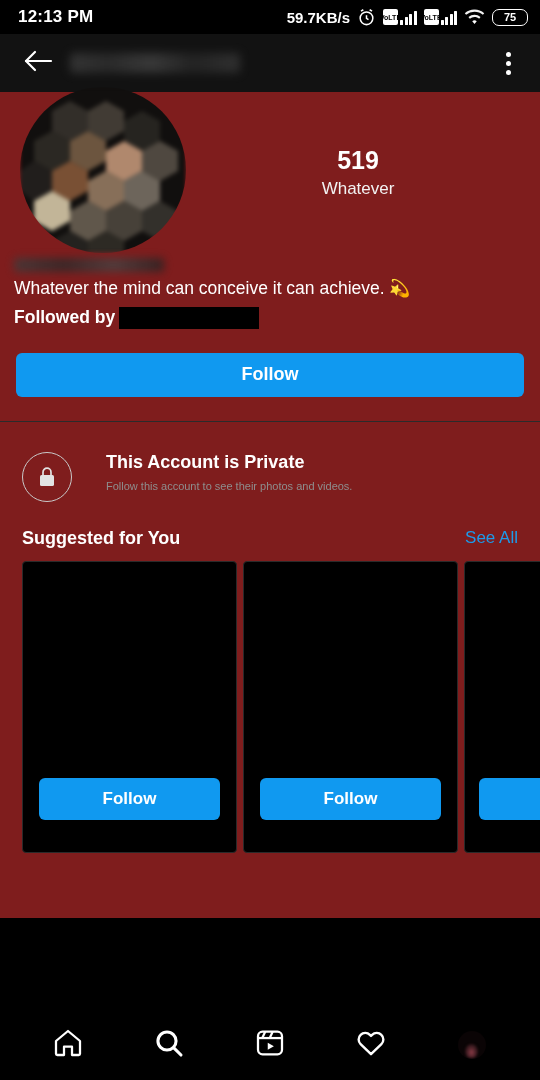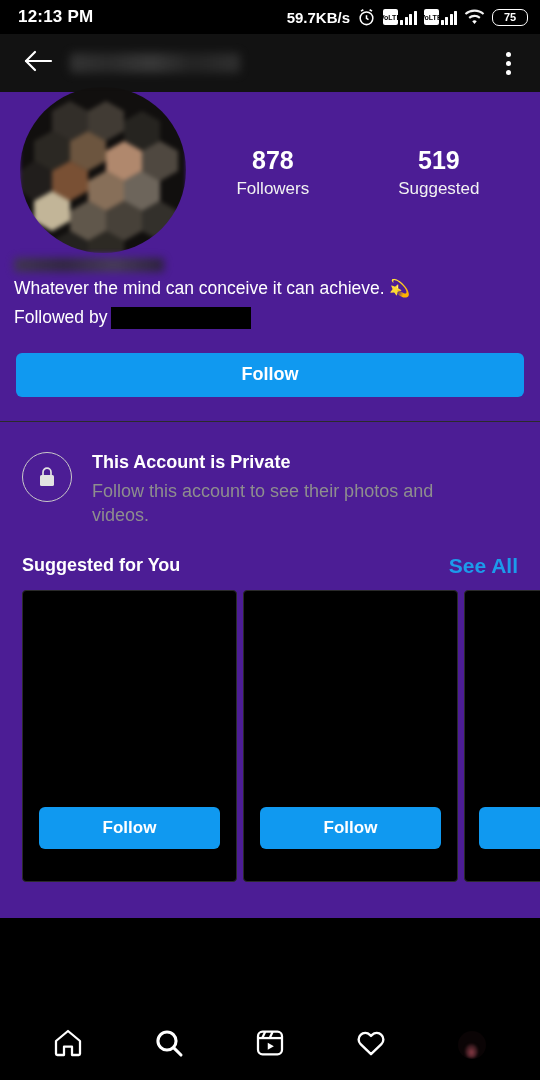--- a/index.html
+++ b/index.html
@@ -2,21 +2,21 @@
 <html><head>
 <meta charset="utf-8">
 <style>
   * { margin:0; padding:0; box-sizing:border-box; }
   html, body {
     width:540px; height:1080px;
     background:#000;
     font-family:"Liberation Sans", sans-serif;
     overflow:hidden;
   }
-  .phone { position:relative; width:540px; height:1080px; background:#4c1d95; }
+  .phone { position:relative; width:540px; height:1080px; background:#7f1d1d; }
 
   
   .statusbar {
     height:34px; background:#000; display:flex; align-items:center;
     justify-content:space-between; padding:0 12px 0 18px;
   }
   .sb-clock { color:#fff; font-size:17px; font-weight:bold; letter-spacing:.2px; }
   .sb-right { display:flex; align-items:center; gap:7px; }
   .sb-speed { color:#fff; font-size:15px; font-weight:bold; }
   .sb-ico { display:flex; align-items:center; }
@@ -67,49 +67,49 @@
 
   
   .bio-wrap { padding:6px 22px 0 14px; }
   .dispname-blur {
     width:150px; height:14px; border-radius:3px; margin-bottom:4px;
     background:linear-gradient(90deg,#3d3d3d,#2a2a2a,#444,#232323);
     filter:blur(4px); opacity:.8;
   }
   .bio { color:#fff; font-size:17.5px; line-height:1.45; }
   .bio .emo { font-size:17px; }
-  .followed-by { color:#fff; font-size:17.5px; margin-top:5px; display:flex; align-items:center; gap:4px; }
+  .followed-by { color:#fff; font-size:17.5px; margin-top:5px; display:flex; align-items:center; gap:4px;font-weight:bold; }
   .redact { display:inline-block; width:140px; height:22px; background:#000; }
 
   
   .follow-main {
     margin:24px 16px 0 16px; height:44px; background:#1099F0; border-radius:6px;
     display:flex; align-items:center; justify-content:center; border:none; width:calc(100% - 32px);
   }
   .follow-main span { color:#fff; font-size:18px; font-weight:bold; }
 
   .divider { height:1px; background:#2b2b2b; margin-top:24px; }
 
   
-  .private { display:flex; padding:24px 22px 0 22px; gap:20px; align-items:flex-start; }
+  .private { display:flex; padding:24px 22px 0 22px; gap:34px; align-items:flex-start; }
   .lock-circle {
     width:50px; height:50px; border-radius:50%; border:1.6px solid #c9c9c9;
     display:flex; align-items:center; justify-content:center; flex:none; margin-top:6px;
   }
   .priv-txt { padding-top:3px; }
   .priv-title { color:#fff; font-size:18px; font-weight:bold; line-height:1.5; }
-  .priv-sub { color:#8e8e8e; font-size:18px; line-height:1.36; margin-top:3px; max-width:378px; }
+  .priv-sub { color:#8e8e8e; font-size:11px; line-height:1.36; margin-top:3px; max-width:378px; }
 
   
   .sugg-head {
     display:flex; align-items:center; justify-content:space-between;
     padding:26px 22px 12px 22px;
   }
   .sugg-title { color:#fff; font-size:18px; font-weight:bold; }
-  .see-all { color:#1c9BEB; font-size:21px; font-weight:bold; }
+  .see-all { color:#1c9BEB; font-size:17px; font-weight:normal; }
 
   .cards { display:flex; gap:6px; padding-left:22px; overflow:hidden; }
   .card {
     width:215px; height:292px; flex:none; background:#000;
     border:1px solid #2a2a2a; border-radius:4px; position:relative;
   }
   .card.partial { width:80px; }
   .card-follow {
     position:absolute; left:16px; right:16px; bottom:32px; height:42px;
     background:#1099F0; border-radius:6px; border:none;
@@ -222,26 +222,22 @@
           <polygon points="104,114 122,124 122,144 104,154 86,144 86,124" fill="#514a41"></polygon>
           <polygon points="140,114 158,124 158,144 140,154 122,144 122,124" fill="#3b3731"></polygon>
           <polygon points="50,144 68,154 68,170 50,178 32,170 32,154" fill="#2a2724"></polygon>
           <polygon points="86,144 104,154 104,170 86,178 68,170 68,154" fill="#343029"></polygon>
         </g>
         <rect width="166" height="166" fill="#000" opacity="0.12"></rect>
       </svg>
     </div>
     <div class="stats">
       <div class="stat">
-        <div class="num">878</div>
-        <div class="lbl">Followers</div>
-      </div>
-      <div class="stat">
         <div class="num">519</div>
-        <div class="lbl">Suggested</div>
+        <div class="lbl">Whatever</div>
       </div>
     </div>
   </div>
 
   <div class="bio-wrap">
     <div class="dispname-blur"></div>
     <div class="bio">
       <span>Whatever the mind can conceive it can achieve.</span>
       <span class="emo">💫</span>
     </div>

